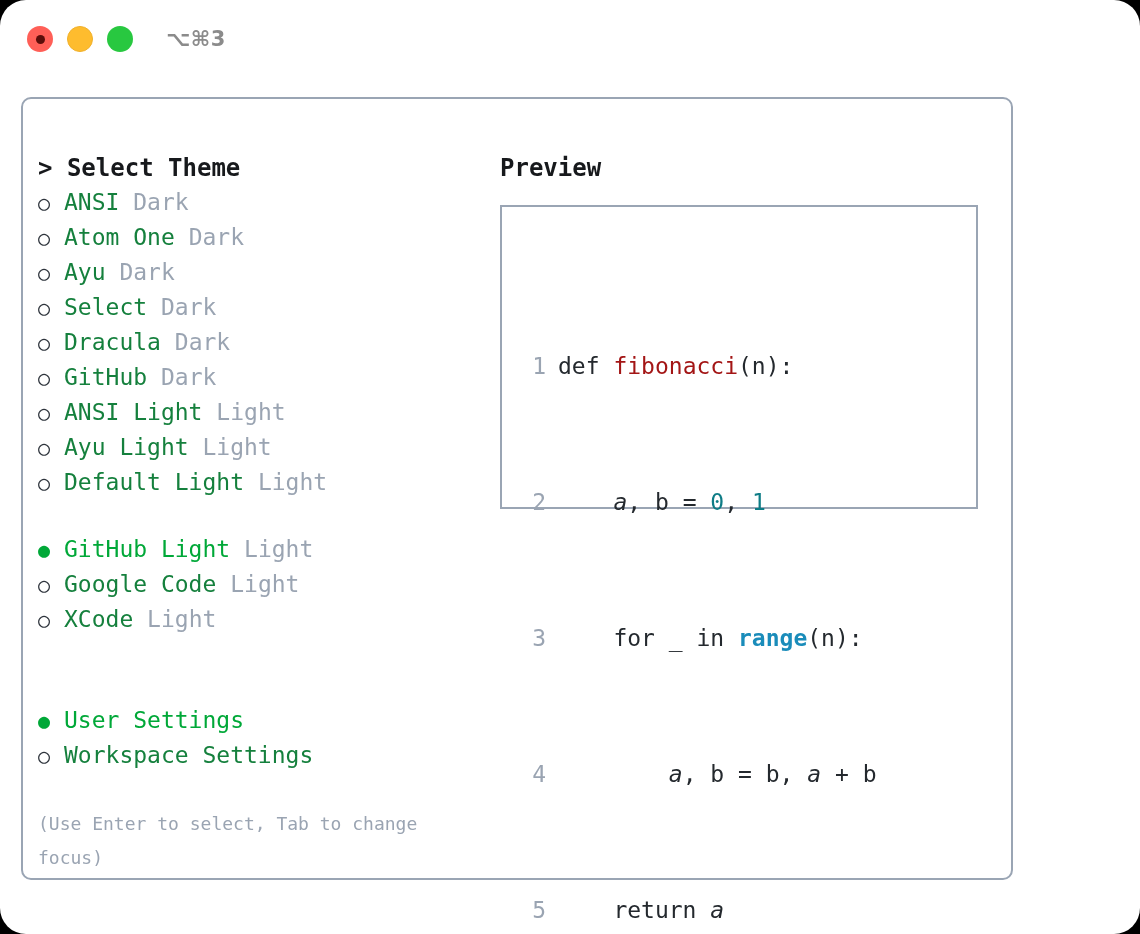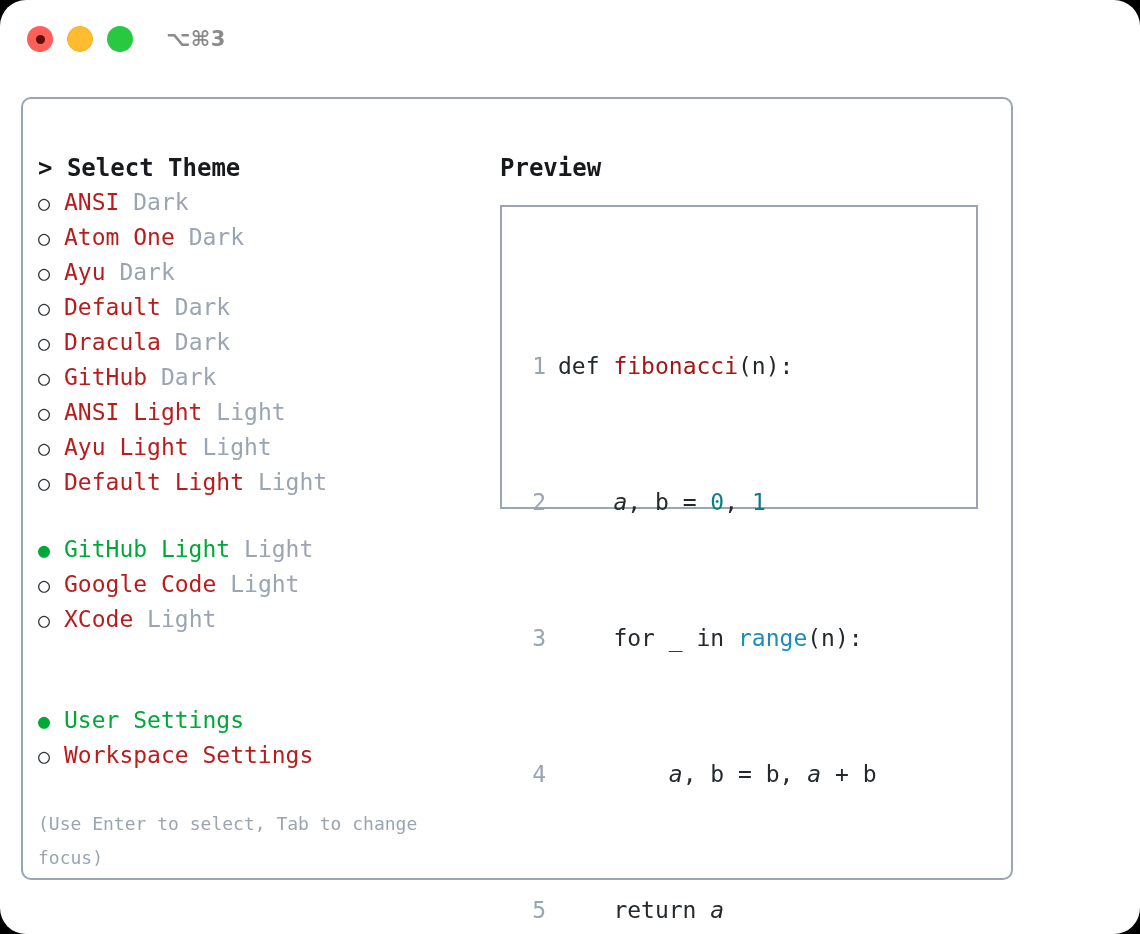--- a/index.html
+++ b/index.html
@@ -122,21 +122,21 @@
   }
   .marker {
     display: inline-block;
     width: 26px;
     flex: 0 0 26px;
     font-size: 20px;
     color: #2d333b;
   }
   .marker.sel { color: #00a838; }
   .opt-row.selected .opt-label { color: #00a838; margin-top: 32px; }
-  .opt-label { color: #b91c1c; }
+  .opt-label { color: #15803d; }
   .opt-suffix { color: #9aa4b2; }
 
   .group-header {
     display: flex;
     align-items: baseline;
     line-height: 34px;
     font-size: 23px;
     white-space: pre;
     color: #2d333b;
     font-weight: normal;
@@ -176,21 +176,21 @@
     display: inline-block;
     width: 30px;
     flex: 0 0 30px;
     text-align: right;
     color: #9aa4b2;
     margin-right: 12px;
   }
   .tok-plain { color: #24292e; }
   .tok-func  { color: #a31515; text-align: right; }
   .tok-num   { color: #0e7c86; }
-  .tok-call  { color: #1a8cba; }
+  .tok-call  { color: #1a8cba; font-weight: bold; }
   .tok-var   { color: #24292e; font-style: italic; }
 </style>
 </head>
 <body>
 
 <div class="window">
 
   <div class="titlebar">
     <div class="lights">
       <div class="light red">
@@ -212,21 +212,21 @@
           <div class="opt-row">
             <span class="marker">○</span><span class="opt-label">ANSI</span><span> </span><span class="opt-suffix">Dark</span>
           </div>
           <div class="opt-row">
             <span class="marker">○</span><span class="opt-label">Atom One</span><span> </span><span class="opt-suffix">Dark</span>
           </div>
           <div class="opt-row">
             <span class="marker">○</span><span class="opt-label">Ayu</span><span> </span><span class="opt-suffix">Dark</span>
           </div>
           <div class="opt-row">
-            <span class="marker">○</span><span class="opt-label">Default</span><span> </span><span class="opt-suffix">Dark</span>
+            <span class="marker">○</span><span class="opt-label">Select</span><span> </span><span class="opt-suffix">Dark</span>
           </div>
           <div class="opt-row">
             <span class="marker">○</span><span class="opt-label">Dracula</span><span> </span><span class="opt-suffix">Dark</span>
           </div>
           <div class="opt-row">
             <span class="marker">○</span><span class="opt-label">GitHub</span><span> </span><span class="opt-suffix">Dark</span>
           </div>
           <div class="opt-row">
             <span class="marker">○</span><span class="opt-label">ANSI Light</span><span> </span><span class="opt-suffix">Light</span>
           </div>

